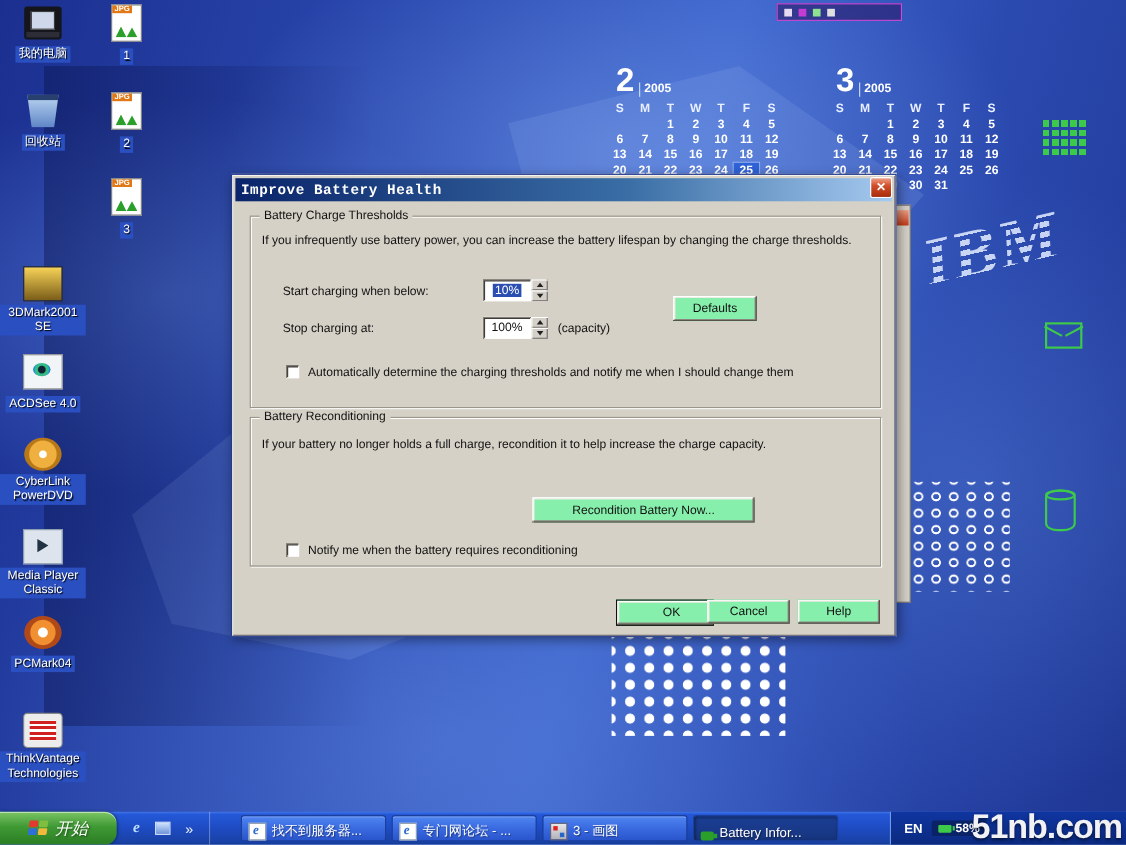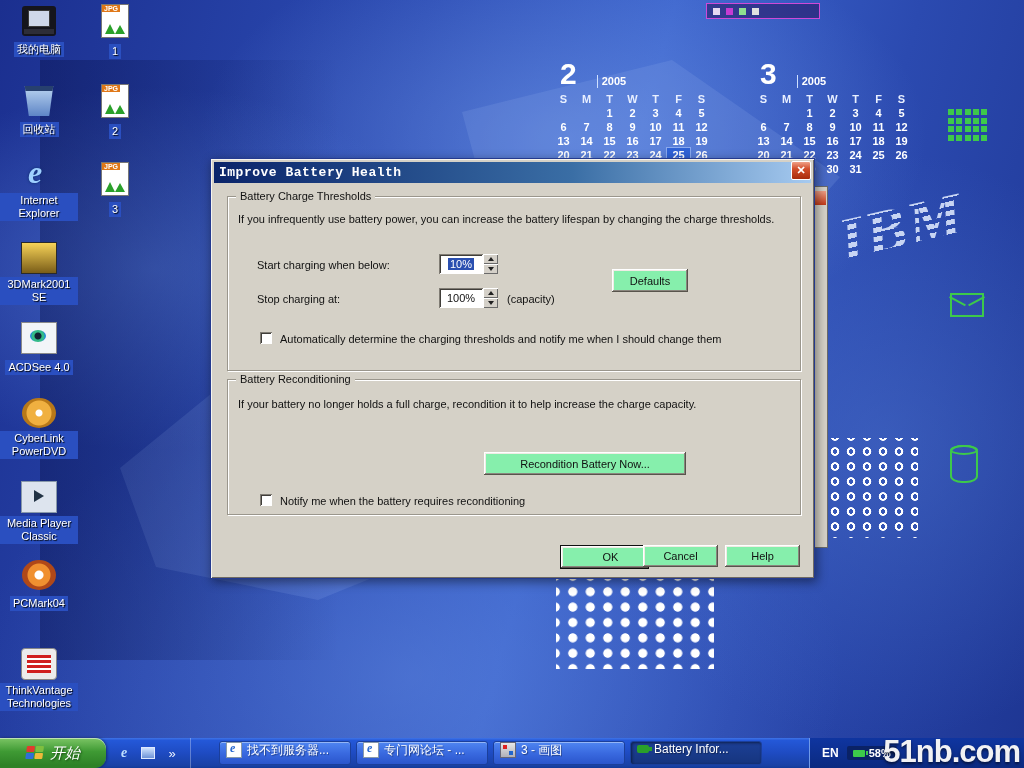--- a/index.html
+++ b/index.html
@@ -38,21 +38,21 @@
   .wp-cyl{left:950px;top:445px;width:24px;height:34px;border:2px solid #3dc94a;border-radius:12px/7px;z-index:2;}
   .wp-cyl::before{content:"";position:absolute;left:-2px;right:-2px;top:-2px;height:10px;border:2px solid #3dc94a;border-radius:50%;box-sizing:border-box;}
   .mini-toolbar{left:706px;top:3px;width:100px;height:14px;border:1px solid #cf49d8;background:rgba(40,20,95,.55);
     display:flex;align-items:center;gap:6px;padding:0 6px;z-index:2;}
   .mini-toolbar i{width:7px;height:7px;display:block;}
   
   .cal-month{position:absolute;top:56px;width:172px;z-index:5;color:#fff;}
   .cal-feb{left:552px;} .cal-mar{left:752px;}
   .cal-title{height:32px;display:flex;align-items:flex-end;padding-left:8px;}
   .cal-num{font-size:30px;font-weight:bold;line-height:28px;}
-  .cal-year{font-size:11px;font-weight:bold;border-left:1px solid #cfe0ff;margin-left:20px;padding-left:4px;line-height:13px;}
+  .cal-year{font-size:11px;font-weight:bold;border-left:1px solid #cfe0ff;margin-left:4px;padding-left:4px;line-height:13px;}
   .cal-row{display:grid;grid-template-columns:repeat(7,23px);margin-top:4px;}
   .cal-days{display:grid;grid-template-columns:repeat(7,23px);}
   .cal-cell{height:14px;font-size:11px;font-weight:bold;text-align:center;line-height:14px;color:#fff;}
   .cal-head .cal-cell{color:#e8efff;}
   .cal-cell.hl{background:#2f62d6;outline:1px solid #8aa9ee;}
   
   .dicon{position:absolute;width:78px;text-align:center;z-index:20;cursor:default;}
   .ig{width:34px;height:30px;margin:0 auto 3px;position:relative;}
   .ilabel{display:inline-block;font-size:11px;color:#fff;background:#2a4fc0;padding:1px 3px;line-height:1.2;text-shadow:1px 1px 1px #000;}
   .ig-computer{background:#15151c;border-radius:3px;}
@@ -113,21 +113,21 @@
   .win-flag{width:18px;height:15px;display:grid;grid-template-columns:8px 8px;grid-template-rows:6px 6px;gap:1px;transform:skewX(-8deg);}
   .win-flag i{display:block;border-radius:1px;}
   .start-label{color:#fff;font-size:15px;font-weight:normal;font-style:italic;text-shadow:1px 1px 2px #1a4a14;}
   .quick-launch{display:flex;align-items:center;gap:8px;padding:0 10px;height:100%;border-right:1px solid rgba(255,255,255,.3);}
   .ql{width:16px;height:16px;display:flex;align-items:center;justify-content:center;cursor:pointer;color:#eaf2ff;font-size:13px;}
   .ql-ie{font:italic bold 14px "Liberation Serif",serif;color:#bfe0ff;}
   .ql-desk{background:linear-gradient(#cfe3ff,#6d93d8);border:1px solid #dfe9ff;width:12px;height:10px;}
   .task-buttons{display:flex;gap:5px;margin-left:28px;}
   .task-btn{width:132px;height:24px;border-radius:3px;border:1px solid #1b3f9b;cursor:pointer;
     background:linear-gradient(#4f86f2 0%,#3a6ae0 50%,#2a55cc 100%);box-shadow:inset 0 1px 0 rgba(255,255,255,.4);
-    display:flex;align-items:flex-start;gap:5px;padding:0 6px;box-sizing:border-box;}
+    display:flex;align-items:flex-end;gap:5px;padding:0 6px;box-sizing:border-box;}
   .task-btn.active{background:linear-gradient(#1c3f96,#16357e);box-shadow:inset 1px 1px 3px rgba(0,0,0,.5);}
   .task-btn span{color:#fff;font-size:12px;white-space:nowrap;overflow:hidden;text-shadow:1px 1px 1px rgba(0,0,0,.4);}
   .tb-icon{width:14px;height:14px;flex:0 0 auto;}
   .tb-page{background:#fff;border:1px solid #89a;position:relative;}
   .tb-page::before{content:"e";position:absolute;left:3px;top:-2px;font:italic bold 12px "Liberation Serif",serif;color:#2a6ad0;}
   .tb-paint{background:linear-gradient(#e8e8e8,#b0b0b8);border:1px solid #667;position:relative;}
   .tb-paint::before{content:"";position:absolute;left:2px;top:2px;width:4px;height:4px;background:#d22;}
   .tb-paint::after{content:"";position:absolute;right:2px;bottom:2px;width:4px;height:4px;background:#26c;}
   .tb-batt{background:#2aa02a;border-radius:2px;position:relative;width:12px;height:8px;margin-top:3px;}
   .tb-batt::before{content:"";position:absolute;right:-3px;top:2px;width:3px;height:4px;background:#2aa02a;}
@@ -272,24 +272,20 @@
   </div>
 
   <div class="dicon" style="left:0;top:6px">
     <div class="ig ig-computer"></div>
     <div class="ilabel">我的电脑</div>
   </div>
   <div class="dicon" style="left:0;top:86px">
     <div class="ig ig-recycle"></div>
     <div class="ilabel">回收站</div>
   </div>
-  <div class="dicon" style="left:0;top:160px">
-    <div class="ig ig-ie"></div>
-    <div class="ilabel">Internet Explorer</div>
-  </div>
   <div class="dicon" style="left:0;top:242px">
     <div class="ig ig-3dmark"></div>
     <div class="ilabel">3DMark2001 SE</div>
   </div>
   <div class="dicon" style="left:0;top:322px">
     <div class="ig ig-acdsee"></div>
     <div class="ilabel">ACDSee 4.0</div>
   </div>
   <div class="dicon" style="left:0;top:398px">
     <div class="ig ig-dvd"></div>

